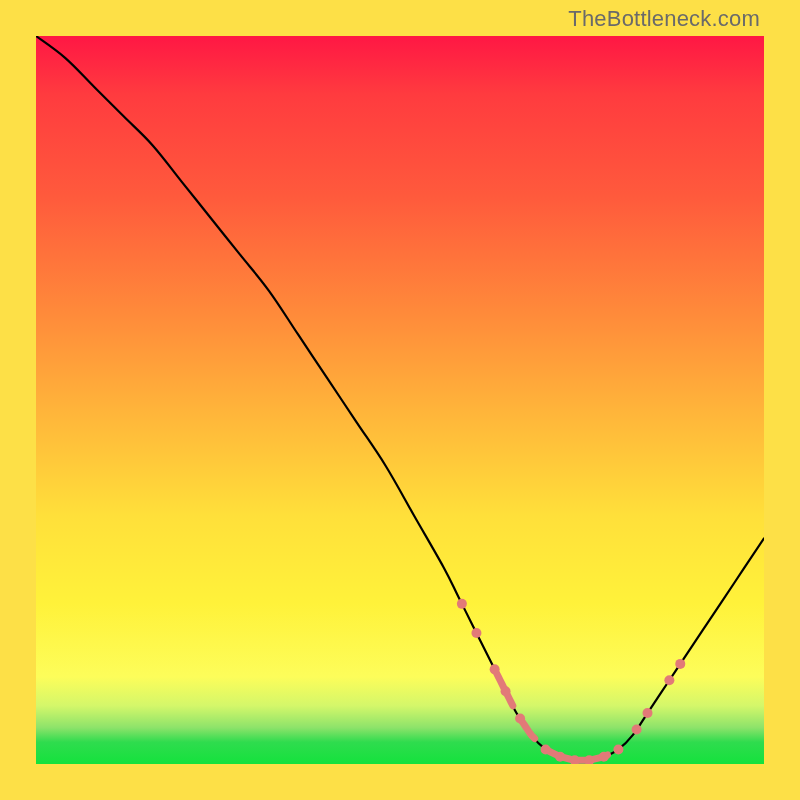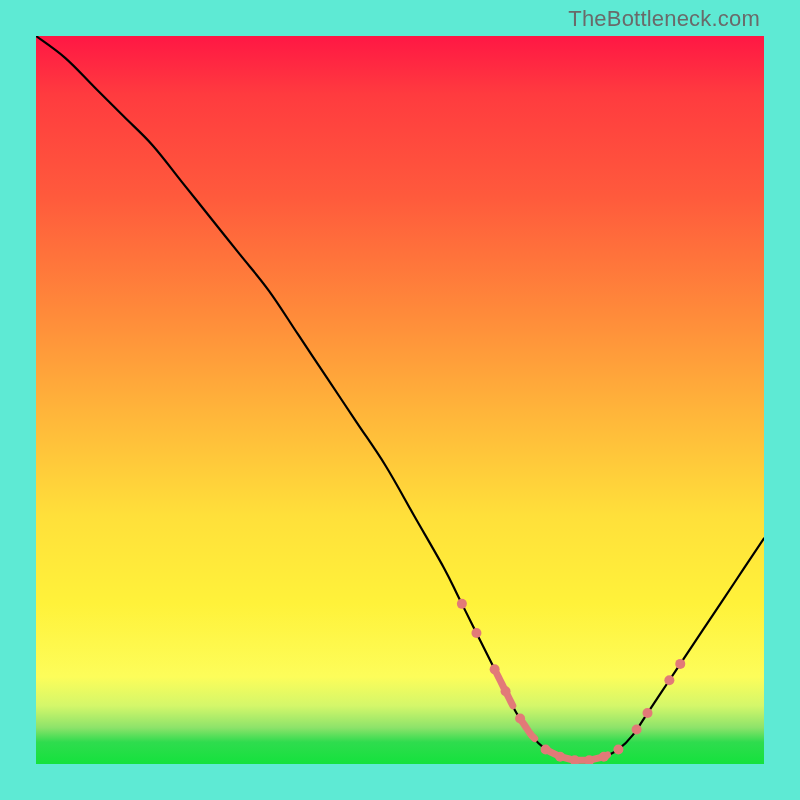--- a/index.html
+++ b/index.html
@@ -10,21 +10,21 @@
     background: #000;
     overflow: hidden;
     font-family: Arial, Helvetica, sans-serif;
   }
   .frame {
     position: absolute;
     left: 0;
     top: 0;
     width: 800px;
     height: 800px;
-    background: #5eead4;
+    background: #fde047;
   }
   .plot {
     position: absolute;
     left: 36px;
     top: 36px;
     width: 728px;
     height: 728px;
     
     background: linear-gradient(
       to bottom,

